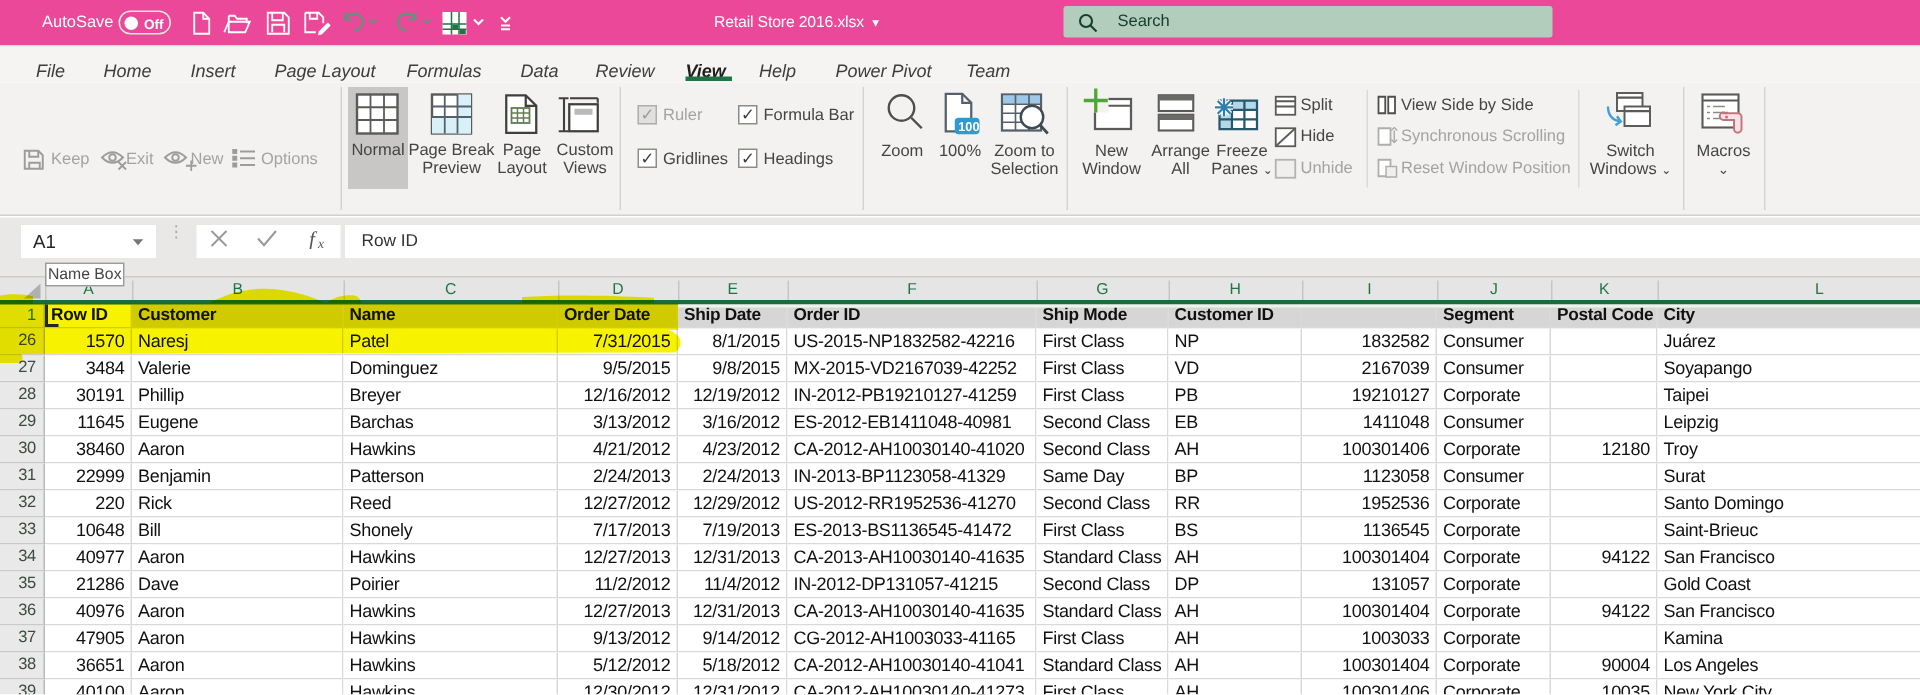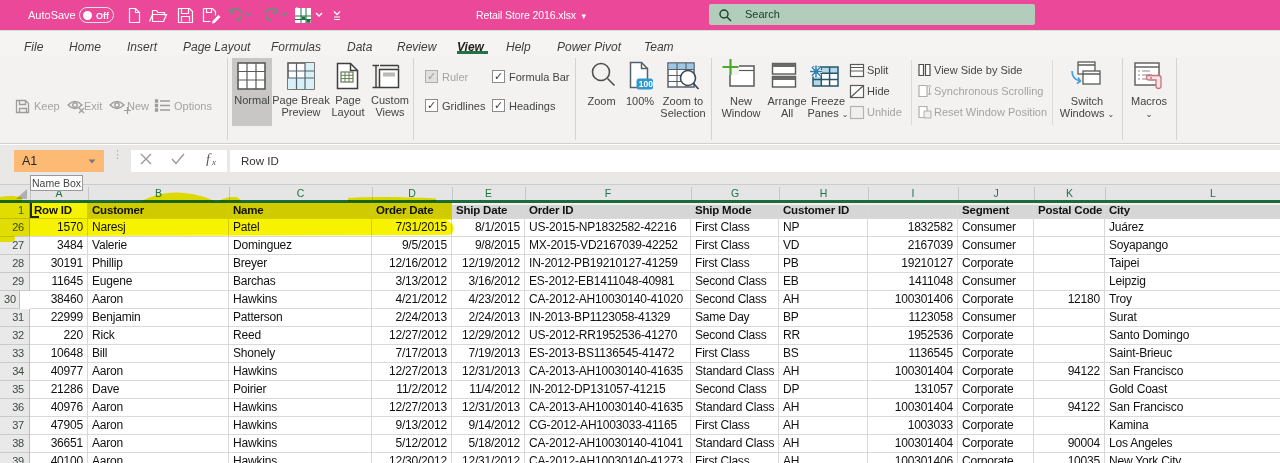--- a/index.html
+++ b/index.html
@@ -33,21 +33,21 @@
 .gray { color:#a5a3a1 !important; }
 #normalbtn { left:232px; top:3px; width:40px; height:68px; background:#c8c7c6; position:absolute; }
 #defaultbox { left:15px; top:13px; width:203px; height:21px; background:#dbdad9; border:1px solid #b7b5b3; position:absolute; }
 #defaultbox span { position:absolute; left:6px; top:4px; font-size:11.5px; color:#9b9998; }
 .cb { position:absolute; width:13px; height:13px; background:#fff; border:1px solid #8b8b8b; }
 .cb.dis { background:#e1e0df; border-color:#b0aeac; }
 .ck { position:absolute; font-size:11px; color:#3b3b3b; }
 
 
 #fbar { left:0; top:145px; width:1280px; height:39px; background:#e9e8e7; }
-#namebox { left:14px; top:5px; width:90px; height:22px; background:#fdba74; position:absolute; }
+#namebox { left:14px; top:5px; width:90px; height:22px; background:#ffffff; position:absolute; }
 #namebox span { position:absolute; left:8px; top:4px; font-size:12.5px; color:#262626; }
 #finput { left:230px; top:5px; width:1050px; height:22px; background:#fff; position:absolute; }
 #finput span { position:absolute; left:11px; top:5px; font-size:11.5px; color:#333; }
 #tooltip { left:30px; top:175px; width:53px; height:16px; background:#fff; border:1px solid #9a9a9a;
   position:absolute; font-size:10.5px; color:#444; text-align:center; line-height:14px; z-index:30; }
 
 
 #colhdr { left:0; top:184px; width:1280px; height:16px; background:#e4e5e4; border-top:1px solid #cccccc; }
 #colhdr .cl { position:absolute; top:2px; font-size:10.5px; color:#217346; text-align:center; }
 #colhdr .csep { position:absolute; top:2px; width:1px; height:13px; background:#c6c6c6; }
@@ -433,21 +433,21 @@
   <div class="c" style="left:229px;top:273px;width:143px;height:18px;line-height:17px">Barchas</div>
   <div class="c cr" style="left:372px;top:273px;width:80px;height:18px;line-height:17px">3/13/2012</div>
   <div class="c cr" style="left:452px;top:273px;width:73px;height:18px;line-height:17px">3/16/2012</div>
   <div class="c" style="left:525px;top:273px;width:166px;height:18px;line-height:17px">ES-2012-EB1411048-40981</div>
   <div class="c" style="left:691px;top:273px;width:88px;height:18px;line-height:17px">Second Class</div>
   <div class="c" style="left:779px;top:273px;width:89px;height:18px;line-height:17px">EB</div>
   <div class="c cr" style="left:868px;top:273px;width:90px;height:18px;line-height:17px">1411048</div>
   <div class="c" style="left:958px;top:273px;width:76px;height:18px;line-height:17px">Consumer</div>
   <div class="c cr" style="left:1034px;top:273px;width:71px;height:18px;line-height:17px"></div>
   <div class="c" style="left:1105px;top:273px;width:177px;height:18px;line-height:17px">Leipzig</div>
-  <div class="c cr crh" style="left:0px;top:291px;width:20px;height:18px;line-height:17px">30</div>
+  <div class="c cr crh" style="left:0px;top:291px;width:30px;height:18px;line-height:17px">30</div>
   <div class="c cr" style="left:30px;top:291px;width:58px;height:18px;line-height:17px">38460</div>
   <div class="c" style="left:88px;top:291px;width:141px;height:18px;line-height:17px">Aaron</div>
   <div class="c" style="left:229px;top:291px;width:143px;height:18px;line-height:17px">Hawkins</div>
   <div class="c cr" style="left:372px;top:291px;width:80px;height:18px;line-height:17px">4/21/2012</div>
   <div class="c cr" style="left:452px;top:291px;width:73px;height:18px;line-height:17px">4/23/2012</div>
   <div class="c" style="left:525px;top:291px;width:166px;height:18px;line-height:17px">CA-2012-AH10030140-41020</div>
   <div class="c" style="left:691px;top:291px;width:88px;height:18px;line-height:17px">Second Class</div>
   <div class="c" style="left:779px;top:291px;width:89px;height:18px;line-height:17px">AH</div>
   <div class="c cr" style="left:868px;top:291px;width:90px;height:18px;line-height:17px">100301406</div>
   <div class="c" style="left:958px;top:291px;width:76px;height:18px;line-height:17px">Corporate</div>

